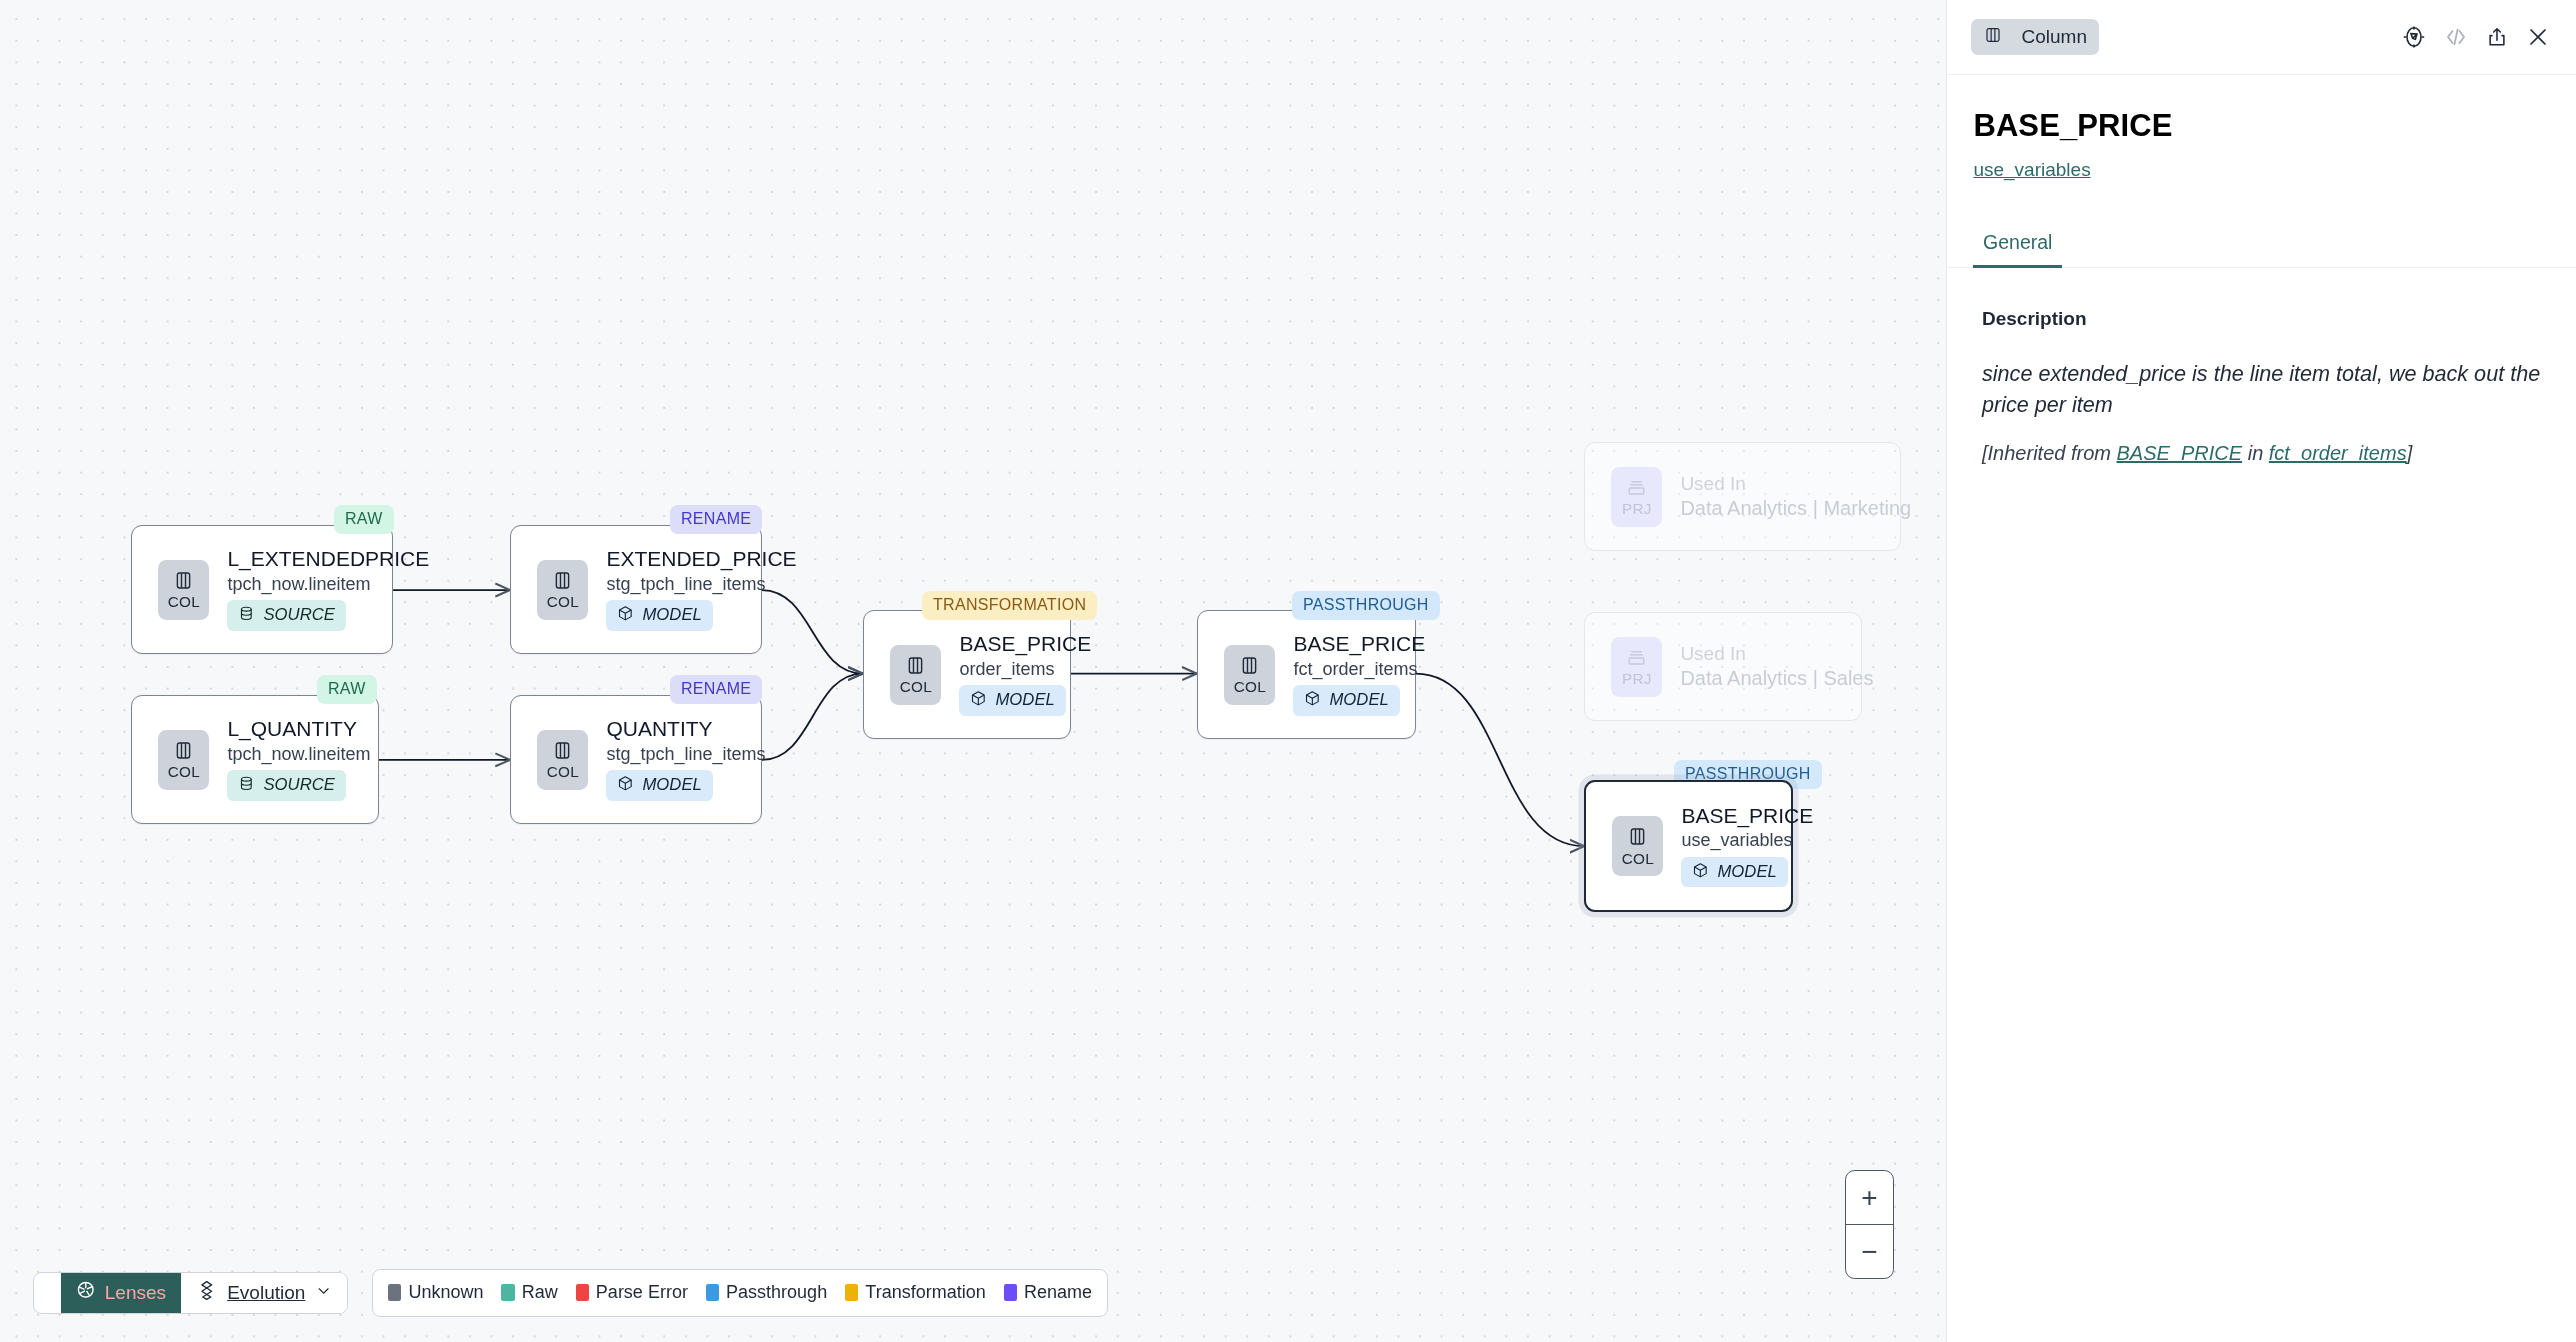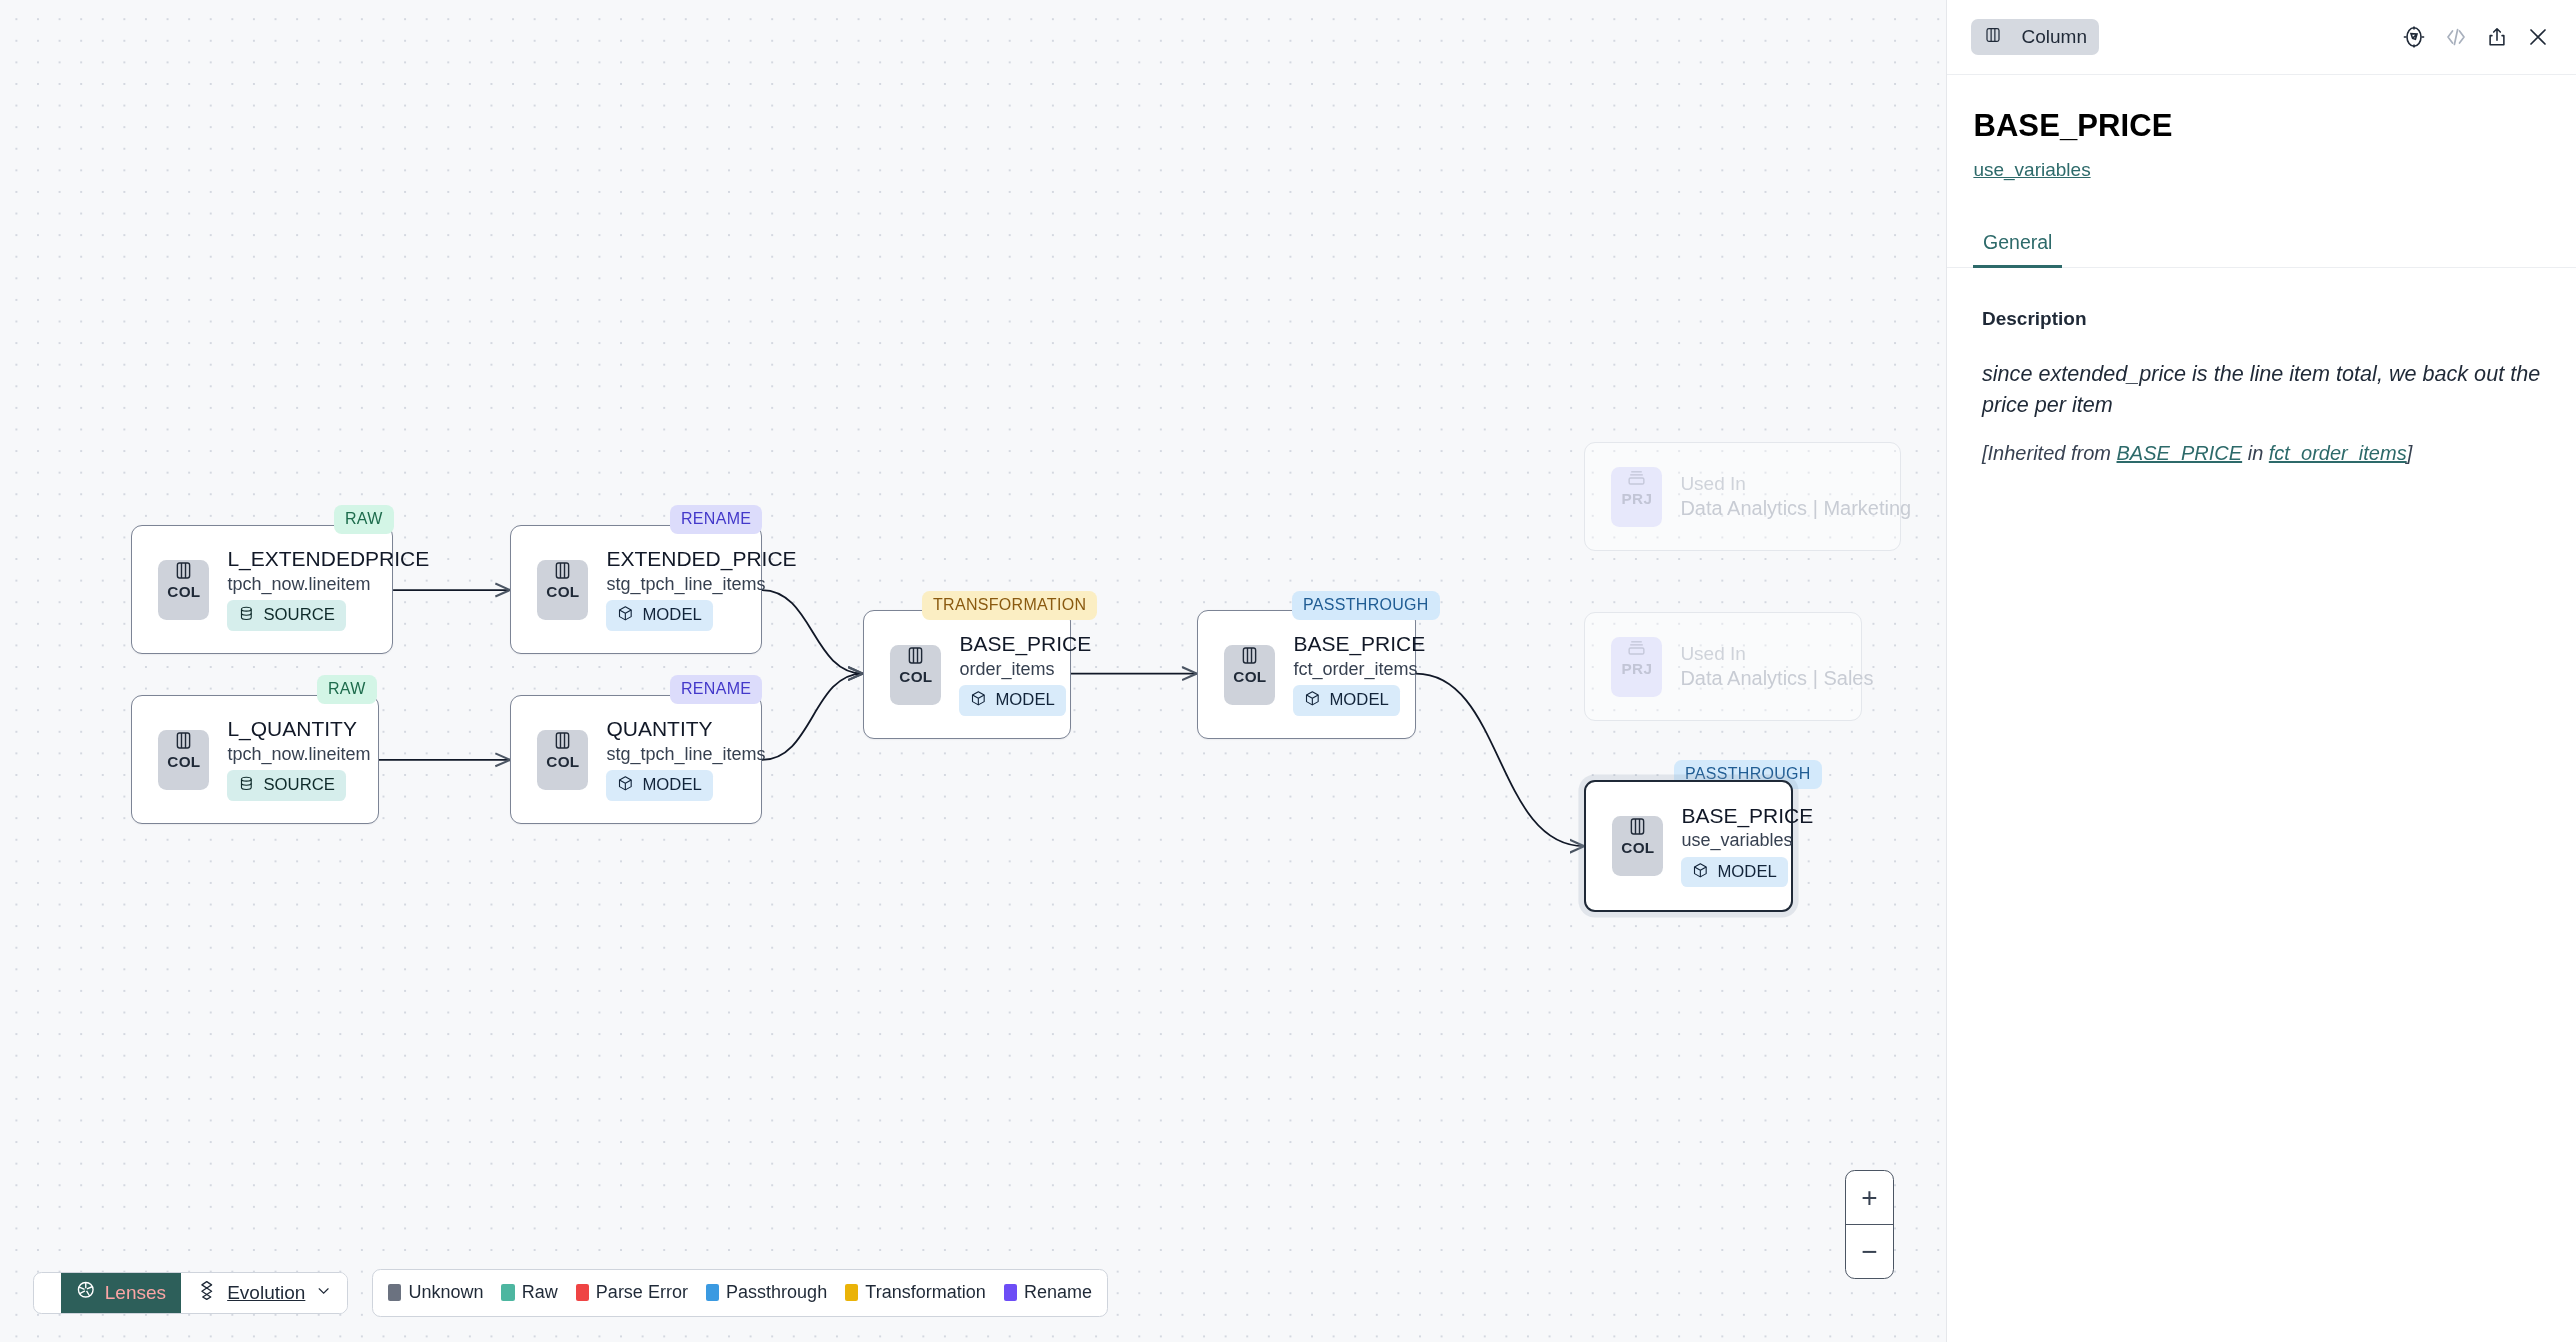--- a/index.html
+++ b/index.html
@@ -36,29 +36,29 @@
   
   .node{
     position:absolute;background:#fff;border:1.5px solid #7c8495;border-radius:11px;
     box-sizing:border-box;display:flex;align-items:center;
     box-shadow:0 0.7px 1.4px rgba(16,24,40,.05);
     z-index:10;cursor:pointer;
   }
   .node.selected{border:2.8px solid #1f2937;box-shadow:0 0 0 5.6px rgba(148,163,184,.22);z-index:20;}
   .node .icon-box{
     width:51px;height:60px;background:#ced2da;border-radius:8.4px;
-    margin-left:26.4px;display:flex;flex-direction:column;align-items:center;gap:1.4px;flex:none;font-weight:bold;
+    margin-left:26.4px;display:flex;flex-direction:column;align-items:center;justify-content:center;gap:1.4px;flex:none;
   }
   .node .icon-box .lbl{font-size:15.3px;color:#1f2937;letter-spacing:0.3px;line-height:1;}
   .node .body{margin-left:18px;display:flex;flex-direction:column;align-items:flex-start;gap:4.2px;}
   .node .n-title{font-size:21px;color:#111827;line-height:1.05;white-space:nowrap;}
   .node .n-sub{font-size:18px;color:#374151;line-height:1.05;white-space:nowrap;}
   .pill{
     display:inline-flex;align-items:center;gap:8.4px;border-radius:6.3px;
-    padding:4.9px 11px;font-size:16.7px;line-height:1;margin-top:2.8px;white-space:nowrap;
+    padding:4.9px 11px;font-size:16.7px;line-height:1;margin-top:2.8px;white-space:nowrap;font-style:italic;
   }
   .pill.source{background:#d6eeec;color:#0f2b2a;}
   .pill.model{background:#d9ebfa;color:#12243a;}
   
   .tbadge{
     position:absolute;border-radius:7.7px;padding:6.3px 11px;font-size:16px;line-height:1;
     letter-spacing:0.3px;z-index:15;white-space:nowrap;
   }
   .tbadge.raw{background:#d3f5e6;color:#1d6b4c;}
   .tbadge.rename{background:#dcdcfb;color:#4338ca;}

